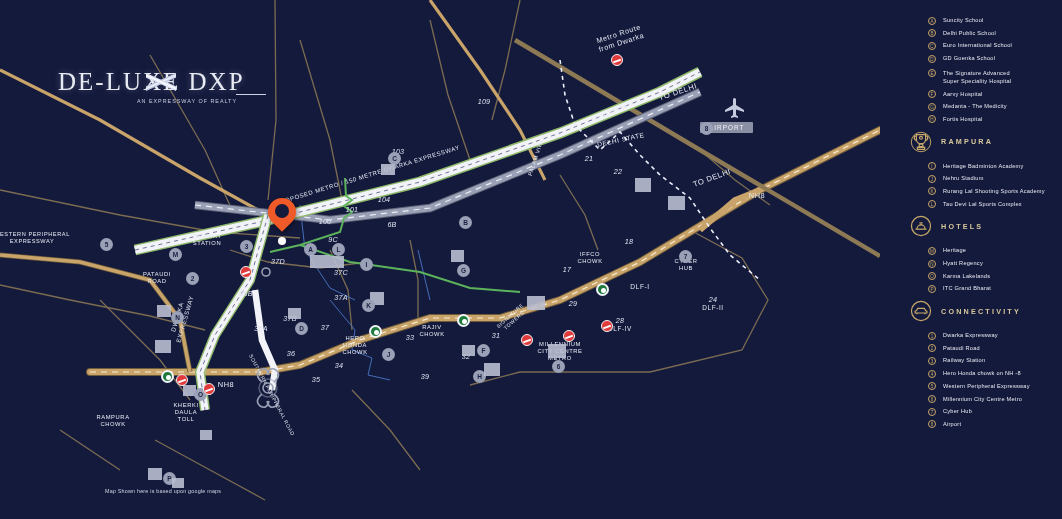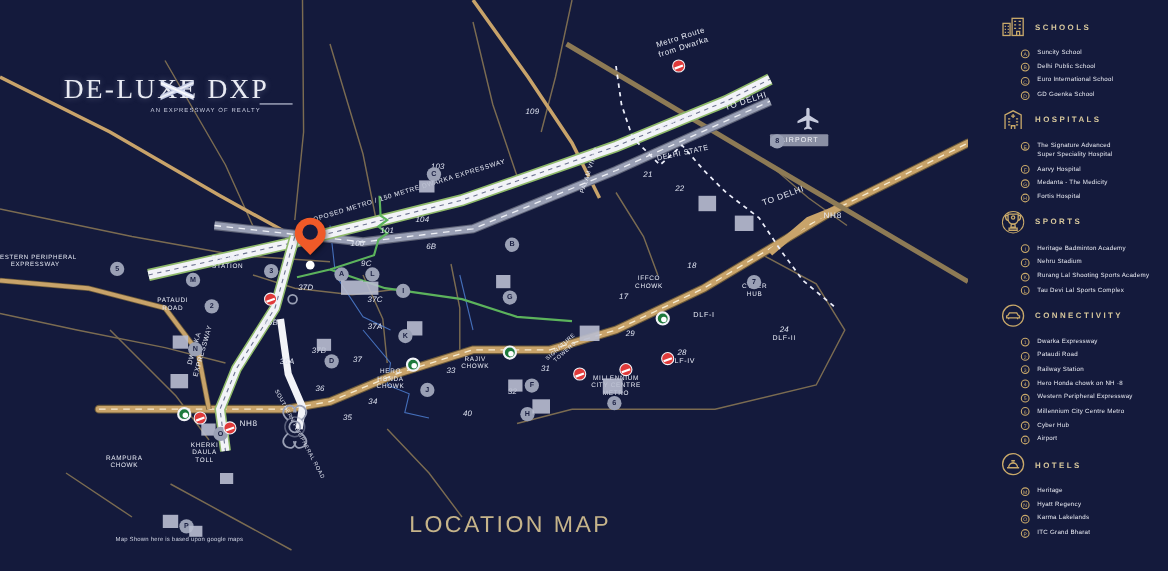--- a/index.html
+++ b/index.html
@@ -299,21 +299,21 @@
         <div class="mlbl sect" style="left: 341px; top: 272px; transform: translate(-50%, -50%);">37C</div>
         <div class="mlbl sect" style="left: 341px; top: 297px; transform: translate(-50%, -50%);">37A</div>
         <div class="mlbl sect" style="left: 246px; top: 293px; transform: translate(-50%, -50%); text-align: right;">36B</div>
         <div class="mlbl sect" style="left: 290px; top: 318px; transform: translate(-50%, -50%);">37B</div>
         <div class="mlbl sect" style="left: 261px; top: 328px; transform: translate(-50%, -50%);">36A</div>
         <div class="mlbl sect" style="left: 325px; top: 327px; transform: translate(-50%, -50%);">37</div>
         <div class="mlbl sect" style="left: 291px; top: 353px; transform: translate(-50%, -50%);">36</div>
         <div class="mlbl sect" style="left: 316px; top: 379px; transform: translate(-50%, -50%);">35</div>
         <div class="mlbl sect" style="left: 339px; top: 365px; transform: translate(-50%, -50%);">34</div>
         <div class="mlbl sect" style="left: 410px; top: 337px; transform: translate(-50%, -50%);">33</div>
-        <div class="mlbl sect" style="left: 425px; top: 376px; transform: translate(-50%, -50%);">40</div>
+        <div class="mlbl sect" style="left: 425px; top: 376px; transform: translate(-50%, -50%);">39</div>
         <div class="mlbl sect" style="left: 466px; top: 356px; transform: translate(-50%, -50%);">32</div>
         <div class="mlbl sect" style="left: 496px; top: 335px; transform: translate(-50%, -50%);">31</div>
         <div class="mlbl sect" style="left: 573px; top: 303px; transform: translate(-50%, -50%);">29</div>
         <div class="mlbl sect" style="left: 620px; top: 320px; transform: translate(-50%, -50%);">28</div>
         <div class="mlbl sect" style="left: 567px; top: 269px; transform: translate(-50%, -50%);">17</div>
         <div class="mlbl sect" style="left: 629px; top: 241px; transform: translate(-50%, -50%);">18</div>
         <div class="mlbl sect" style="left: 618px; top: 171px; transform: translate(-50%, -50%);">22</div>
         <div class="mlbl sect" style="left: 589px; top: 158px; transform: translate(-50%, -50%);">21</div>
         <div class="mlbl sect" style="left: 713px; top: 299px; transform: translate(-50%, -50%);">24</div>
       </div>
@@ -417,64 +417,45 @@
     <div class="metro-ico" style="left:203px; top:383px;"></div>
     <div class="metro-ico" style="left:563px; top:330px;"></div>
     <div class="metro-ico" style="left:601px; top:320px;"></div>
     <div class="metro-ico" style="left:521px; top:334px;"></div>
 
     <div class="green-ico" style="left:369px; top:325px;"></div>
     <div class="green-ico" style="left:457px; top:314px;"></div>
     <div class="green-ico" style="left:596px; top:283px;"></div>
     <div class="green-ico" style="left:161px; top:370px;"></div>
 
-    <div id="loc-title">LOCATION MAP</div>
     <div id="disclaimer">Map Shown here is based upon google maps</div>
   </div>
 
   <div id="sidebar">
       <div class="cat">
-        <div class="cat-head">
-          <span class="cat-icon"><svg viewBox="0 0 24 24" fill="none" stroke="currentColor" stroke-width="1.3">
-              <rect x="2" y="9" width="7" height="12"></rect>
-              <rect x="11" y="4" width="11" height="17"></rect>
-              <path d="M3.7 12h1.2M6.6 12h1.2M3.7 15h1.2M6.6 15h1.2M3.7 18h1.2M6.6 18h1.2"></path>
-              <path d="M13 7h2M17.5 7h2.2M13 10.5h2M17.5 10.5h2.2M13 14h2M17.5 14h2.2M15.5 21v-4h3v4"></path>
-            </svg></span>
-          <span class="cat-title">SCHOOLS</span>
-        </div>
         <ul class="cat-list">
           <li>
             <span class="li-badge">A</span>
             <span class="li-text">Suncity School</span>
           </li>
           <li>
             <span class="li-badge">B</span>
             <span class="li-text">Delhi Public School</span>
           </li>
           <li>
             <span class="li-badge">C</span>
             <span class="li-text">Euro International School</span>
           </li>
           <li>
             <span class="li-badge">D</span>
             <span class="li-text">GD Goenka School</span>
           </li>
         </ul>
       </div>
       <div class="cat">
-        <div class="cat-head">
-          <span class="cat-icon"><svg viewBox="0 0 24 24" fill="none" stroke="currentColor" stroke-width="1.3">
-              <path d="M4 21V7l8-4 8 4v14"></path>
-              <path d="M12 6.2v4M10 8.2h4"></path>
-              <path d="M7 11h2.2M7 14h2.2M7 17h2.2M14.8 11H17M14.8 14H17M14.8 17H17"></path>
-              <path d="M10.3 21v-3.2h3.4V21"></path>
-            </svg></span>
-          <span class="cat-title">HOSPITALS</span>
-        </div>
         <ul class="cat-list">
           <li>
             <span class="li-badge">E</span>
             <span class="li-text">The Signature Advanced
 Super Speciality Hospital</span>
           </li>
           <li>
             <span class="li-badge">F</span>
             <span class="li-text">Aarvy Hospital</span>
           </li>
@@ -492,82 +473,38 @@
         <div class="cat-head">
           <span class="cat-icon"><svg viewBox="0 0 24 24" fill="none" stroke="currentColor" stroke-width="1.3">
               <path d="M7 4h10v5a5 5 0 0 1-10 0z"></path>
               <path d="M7 5.5H4.6v1.6A3.4 3.4 0 0 0 7.4 10.4"></path>
               <path d="M17 5.5h2.4v1.6a3.4 3.4 0 0 1-2.8 3.3"></path>
               <circle cx="12" cy="7.4" r="1.6"></circle>
               <path d="M10.3 14h3.4l.5 3h-4.4z"></path>
               <path d="M8 20h8v-2.2H8z"></path>
               <circle cx="12" cy="12" r="10.6" stroke-width="1"></circle>
             </svg></span>
-          <span class="cat-title">SPORTS</span>
+          <span class="cat-title">RAMPURA</span>
         </div>
         <ul class="cat-list">
           <li>
             <span class="li-badge">I</span>
             <span class="li-text">Heritage Badminton Academy</span>
           </li>
           <li>
             <span class="li-badge">J</span>
             <span class="li-text">Nehru Stadium</span>
           </li>
           <li>
             <span class="li-badge">K</span>
             <span class="li-text">Rurang Lal Shooting Sports Academy</span>
           </li>
           <li>
             <span class="li-badge">L</span>
             <span class="li-text">Tau Devi Lal Sports Complex</span>
-          </li>
-        </ul>
-      </div>
-      <div class="cat">
-        <div class="cat-head">
-          <span class="cat-icon"><svg viewBox="0 0 24 24" fill="none" stroke="currentColor" stroke-width="1.3">
-              <circle cx="12" cy="12" r="10.4"></circle>
-              <path d="M5.6 14.2h12.8v-2l-1.2-.4-1.6-2.6H8.4L6.8 11.8l-1.2.4z"></path>
-              <path d="M7.6 14.2v1.3M16.4 14.2v1.3"></path>
-            </svg></span>
-          <span class="cat-title">CONNECTIVITY</span>
-        </div>
-        <ul class="cat-list">
-          <li>
-            <span class="li-badge">1</span>
-            <span class="li-text">Dwarka Expressway</span>
-          </li>
-          <li>
-            <span class="li-badge">2</span>
-            <span class="li-text">Pataudi Road</span>
-          </li>
-          <li>
-            <span class="li-badge">3</span>
-            <span class="li-text">Railway Station</span>
-          </li>
-          <li>
-            <span class="li-badge">4</span>
-            <span class="li-text">Hero Honda chowk on NH -8</span>
-          </li>
-          <li>
-            <span class="li-badge">5</span>
-            <span class="li-text">Western Peripheral Expressway</span>
-          </li>
-          <li>
-            <span class="li-badge">6</span>
-            <span class="li-text">Millennium City Centre Metro</span>
-          </li>
-          <li>
-            <span class="li-badge">7</span>
-            <span class="li-text">Cyber Hub</span>
-          </li>
-          <li>
-            <span class="li-badge">8</span>
-            <span class="li-text">Airport</span>
           </li>
         </ul>
       </div>
       <div class="cat">
         <div class="cat-head">
           <span class="cat-icon"><svg viewBox="0 0 24 24" fill="none" stroke="currentColor" stroke-width="1.3">
               <circle cx="12" cy="12" r="10.4"></circle>
               <path d="M6 15.5h12"></path>
               <path d="M7.6 15.2a4.4 4.4 0 0 1 8.8 0"></path>
               <path d="M12 10.8V9.2"></path>
@@ -587,15 +524,59 @@
           <li>
             <span class="li-badge">O</span>
             <span class="li-text">Karma Lakelands</span>
           </li>
           <li>
             <span class="li-badge">P</span>
             <span class="li-text">ITC Grand Bharat</span>
           </li>
         </ul>
       </div>
+      <div class="cat">
+        <div class="cat-head">
+          <span class="cat-icon"><svg viewBox="0 0 24 24" fill="none" stroke="currentColor" stroke-width="1.3">
+              <circle cx="12" cy="12" r="10.4"></circle>
+              <path d="M5.6 14.2h12.8v-2l-1.2-.4-1.6-2.6H8.4L6.8 11.8l-1.2.4z"></path>
+              <path d="M7.6 14.2v1.3M16.4 14.2v1.3"></path>
+            </svg></span>
+          <span class="cat-title">CONNECTIVITY</span>
+        </div>
+        <ul class="cat-list">
+          <li>
+            <span class="li-badge">1</span>
+            <span class="li-text">Dwarka Expressway</span>
+          </li>
+          <li>
+            <span class="li-badge">2</span>
+            <span class="li-text">Pataudi Road</span>
+          </li>
+          <li>
+            <span class="li-badge">3</span>
+            <span class="li-text">Railway Station</span>
+          </li>
+          <li>
+            <span class="li-badge">4</span>
+            <span class="li-text">Hero Honda chowk on NH -8</span>
+          </li>
+          <li>
+            <span class="li-badge">5</span>
+            <span class="li-text">Western Peripheral Expressway</span>
+          </li>
+          <li>
+            <span class="li-badge">6</span>
+            <span class="li-text">Millennium City Centre Metro</span>
+          </li>
+          <li>
+            <span class="li-badge">7</span>
+            <span class="li-text">Cyber Hub</span>
+          </li>
+          <li>
+            <span class="li-badge">8</span>
+            <span class="li-text">Airport</span>
+          </li>
+        </ul>
+      </div>
     </div>
 
 </div>
 
 </body></html>

